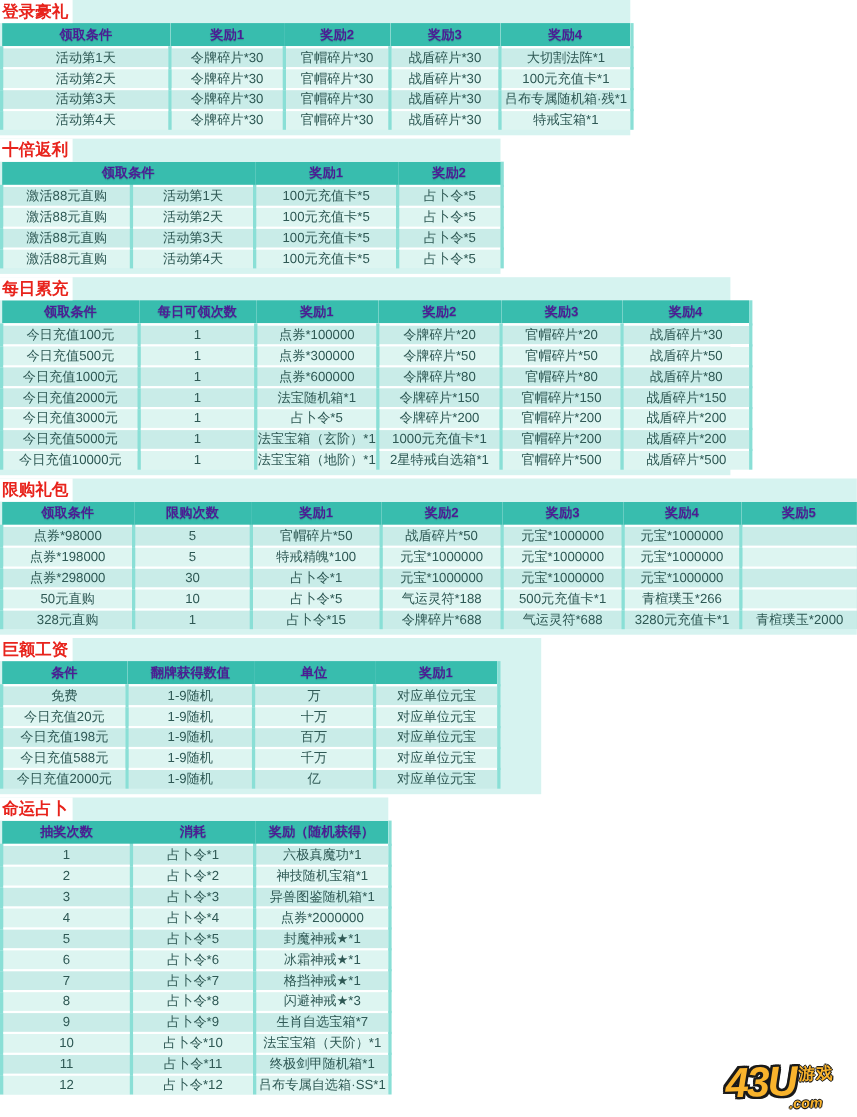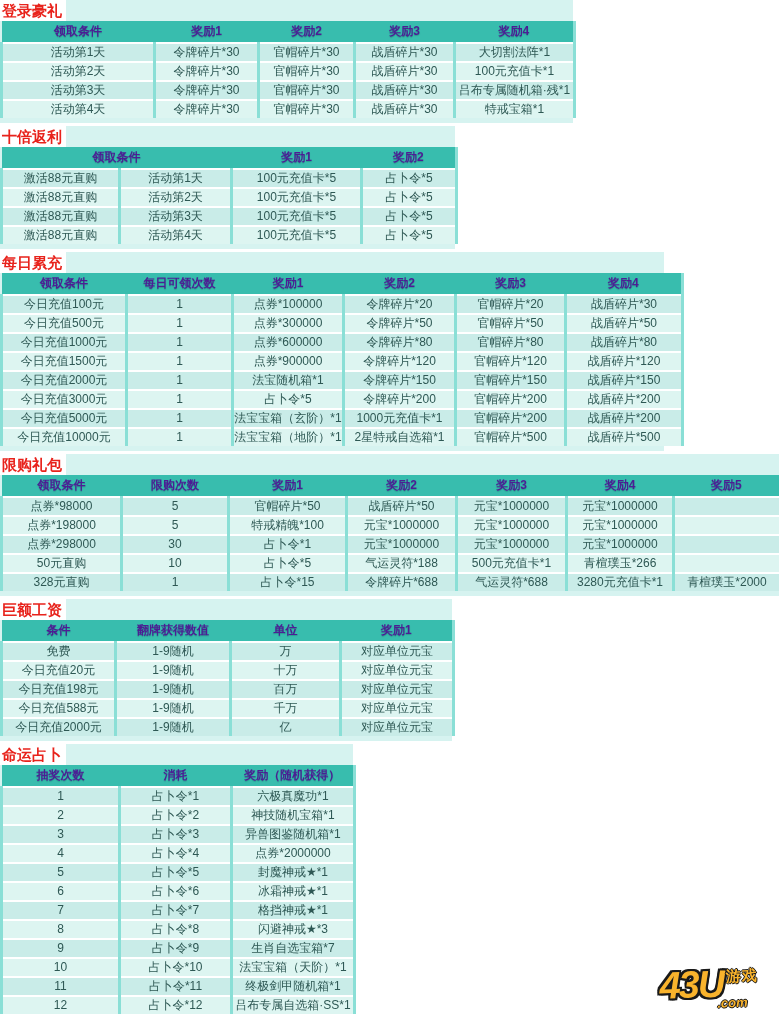--- a/index.html
+++ b/index.html
@@ -190,28 +190,20 @@
               <td>战盾碎片*50</td>
             </tr>
             <tr class="odd">
               <td>今日充值1000元</td>
               <td>1</td>
               <td>点券*600000</td>
               <td>令牌碎片*80</td>
               <td>官帽碎片*80</td>
               <td>战盾碎片*80</td>
             </tr>
-            <tr class="even">
-              <td>今日充值1500元</td>
-              <td>1</td>
-              <td>点券*900000</td>
-              <td>令牌碎片*120</td>
-              <td>官帽碎片*120</td>
-              <td>战盾碎片*120</td>
-            </tr>
             <tr class="odd">
               <td>今日充值2000元</td>
               <td>1</td>
               <td>法宝随机箱*1</td>
               <td>令牌碎片*150</td>
               <td>官帽碎片*150</td>
               <td>战盾碎片*150</td>
             </tr>
             <tr class="even">
               <td>今日充值3000元</td>
@@ -307,21 +299,21 @@
               <td>1</td>
               <td>占卜令*15</td>
               <td>令牌碎片*688</td>
               <td>气运灵符*688</td>
               <td>3280元充值卡*1</td>
               <td>青楦璞玉*2000</td>
             </tr>
           </tbody>
         </table>
       </div>
-      <div class="section-panel pad-bottom" style="width: 452px;">
+      <div class="section-panel pad-bottom" style="width: 492px;">
         <div class="title-row">
           <span class="section-title">巨额工资</span>
         </div>
         <table class="reward" style="width: 452px;">
           <colgroup>
             <col style="width: 114px;">
             <col style="width: 115px;">
             <col style="width: 110px;">
             <col style="width: 113px;">
           </colgroup>

